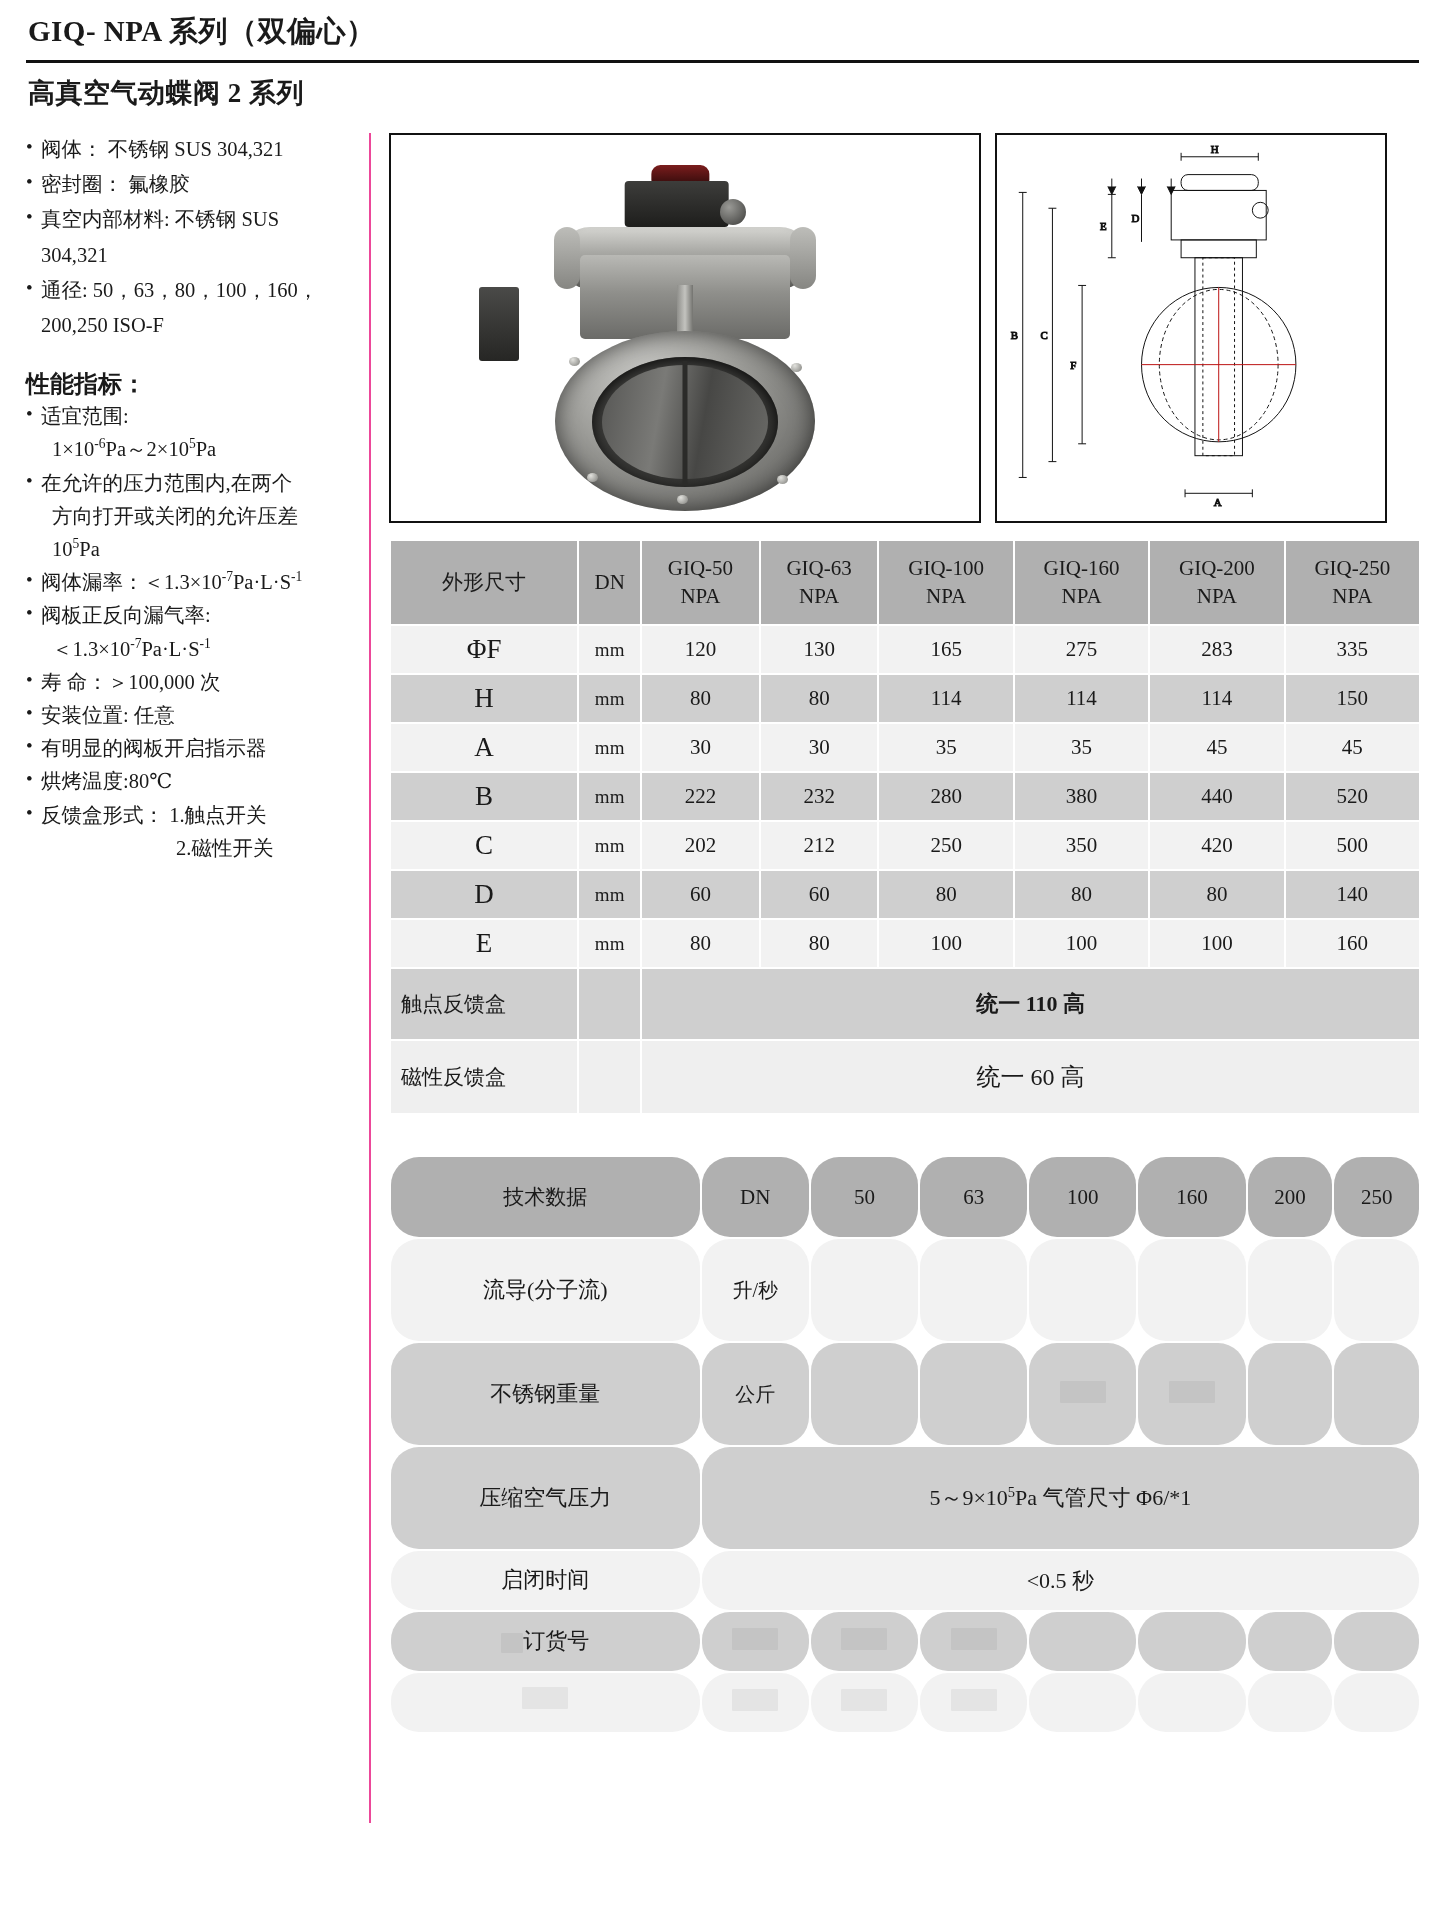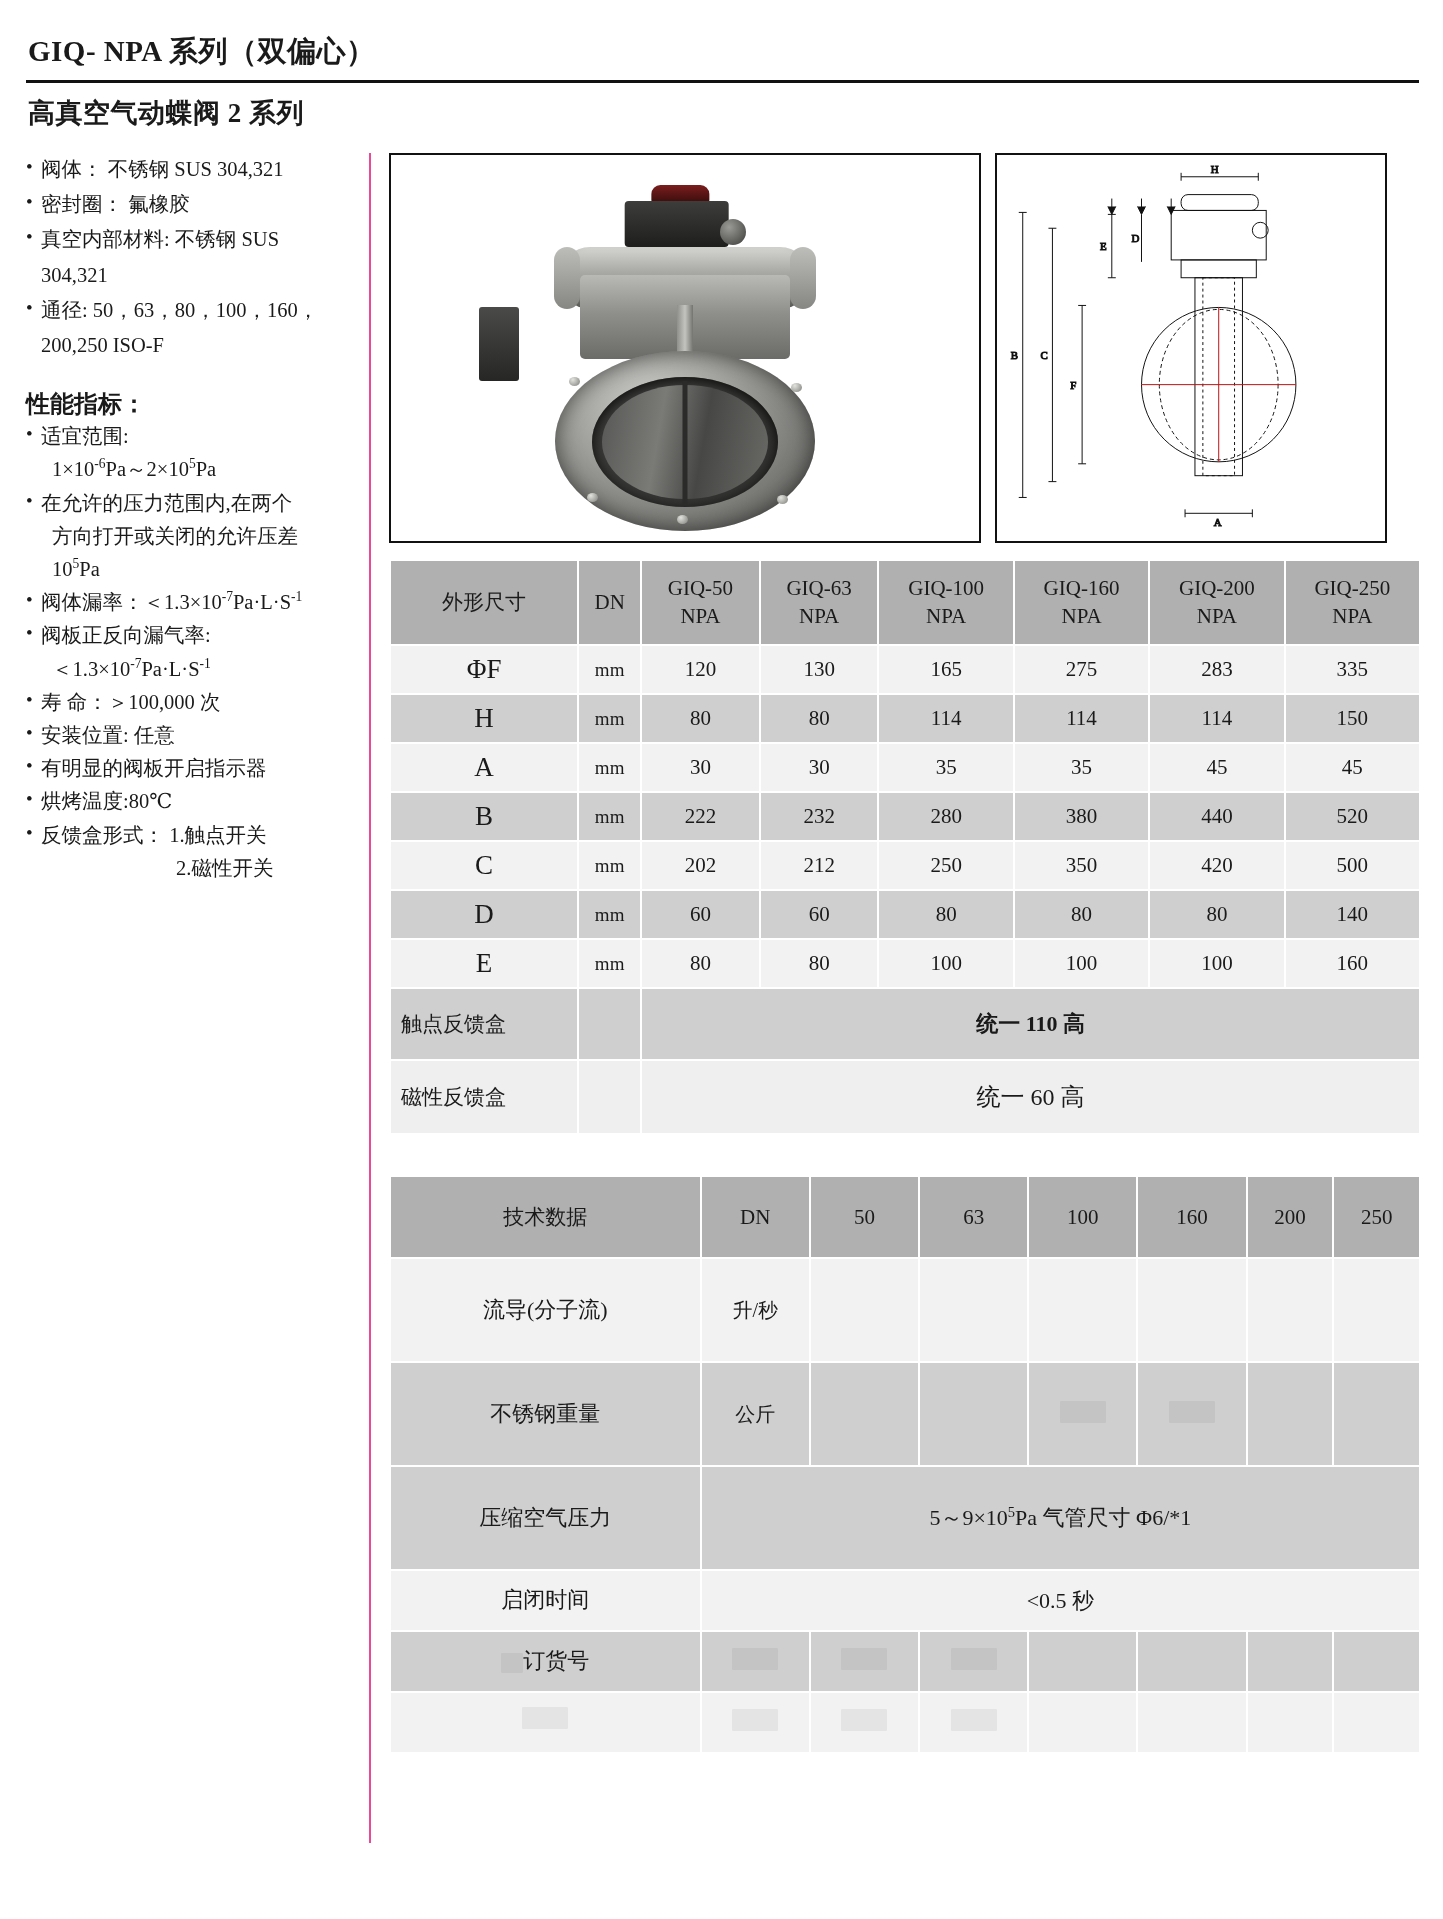--- a/index.html
+++ b/index.html
@@ -3,21 +3,21 @@
 <meta charset="utf-8">
 <style>
   html,body{margin:0;padding:0;}
   body{
     width:1443px;height:1919px;
     background:#ffffff;
     font-family:"Liberation Serif","DejaVu Serif",serif;
     color:#1a1a1a;
     overflow:hidden;
   }
-  .page{position:relative;width:1443px;height:1919px;box-sizing:border-box;padding:32px 22px 0 26px;}
+  .page{position:relative;width:1443px;height:1919px;box-sizing:border-box;padding:12px 22px 0 26px;}
 
   
   .title-1{
     font-size:29px;font-weight:bold;letter-spacing:.5px;
     padding:0 0 8px 2px;
     border-bottom:3px solid #111;
     width:1393px;box-sizing:border-box;
   }
   .title-2{
     font-size:27px;font-weight:bold;letter-spacing:.5px;
@@ -129,21 +129,21 @@
   .dim-table td.lbl{font-size:27px;}
   .dim-table td.unit{font-size:19px;}
   .fb-row td{background:#cfcfcf !important;padding:20px 2px;}
   .fb-row2 td{background:#efefef !important;padding:20px 2px;}
   .fb-name{font-size:21px;text-align:left !important;padding-left:10px !important;}
   .fb-val{font-size:22px;font-weight:bold;}
   .fb-val2{font-size:24px;font-weight:normal;}
 
   .tech-table{margin-top:40px;font-size:20px;}
   .tech-table th,.tech-table td{
-    text-align:center;vertical-align:middle;padding:10px 2px;background:#f2f2f2;
+    text-align:center;vertical-align:middle;padding:10px 2px;background:#f2f2f2;border-radius:28px;
   }
   .tech-table thead th{background:#b0b0b0;font-weight:normal;padding:26px 4px;font-size:21px;}
   .tech-table td.rname{font-size:22px;line-height:1.4;padding:14px 6px;}
   .tech-table tr.dark td{background:#cfcfcf;}
   .tech-table tr.tall td{height:74px;}
   .blank-chip{display:inline-block;width:46px;height:22px;background:#c4c4c4;border-radius:1px;}
   .blank-chip.faint{background:#e4e4e4;}
   .tech-val{font-size:22px;}
 </style>
 </head>

